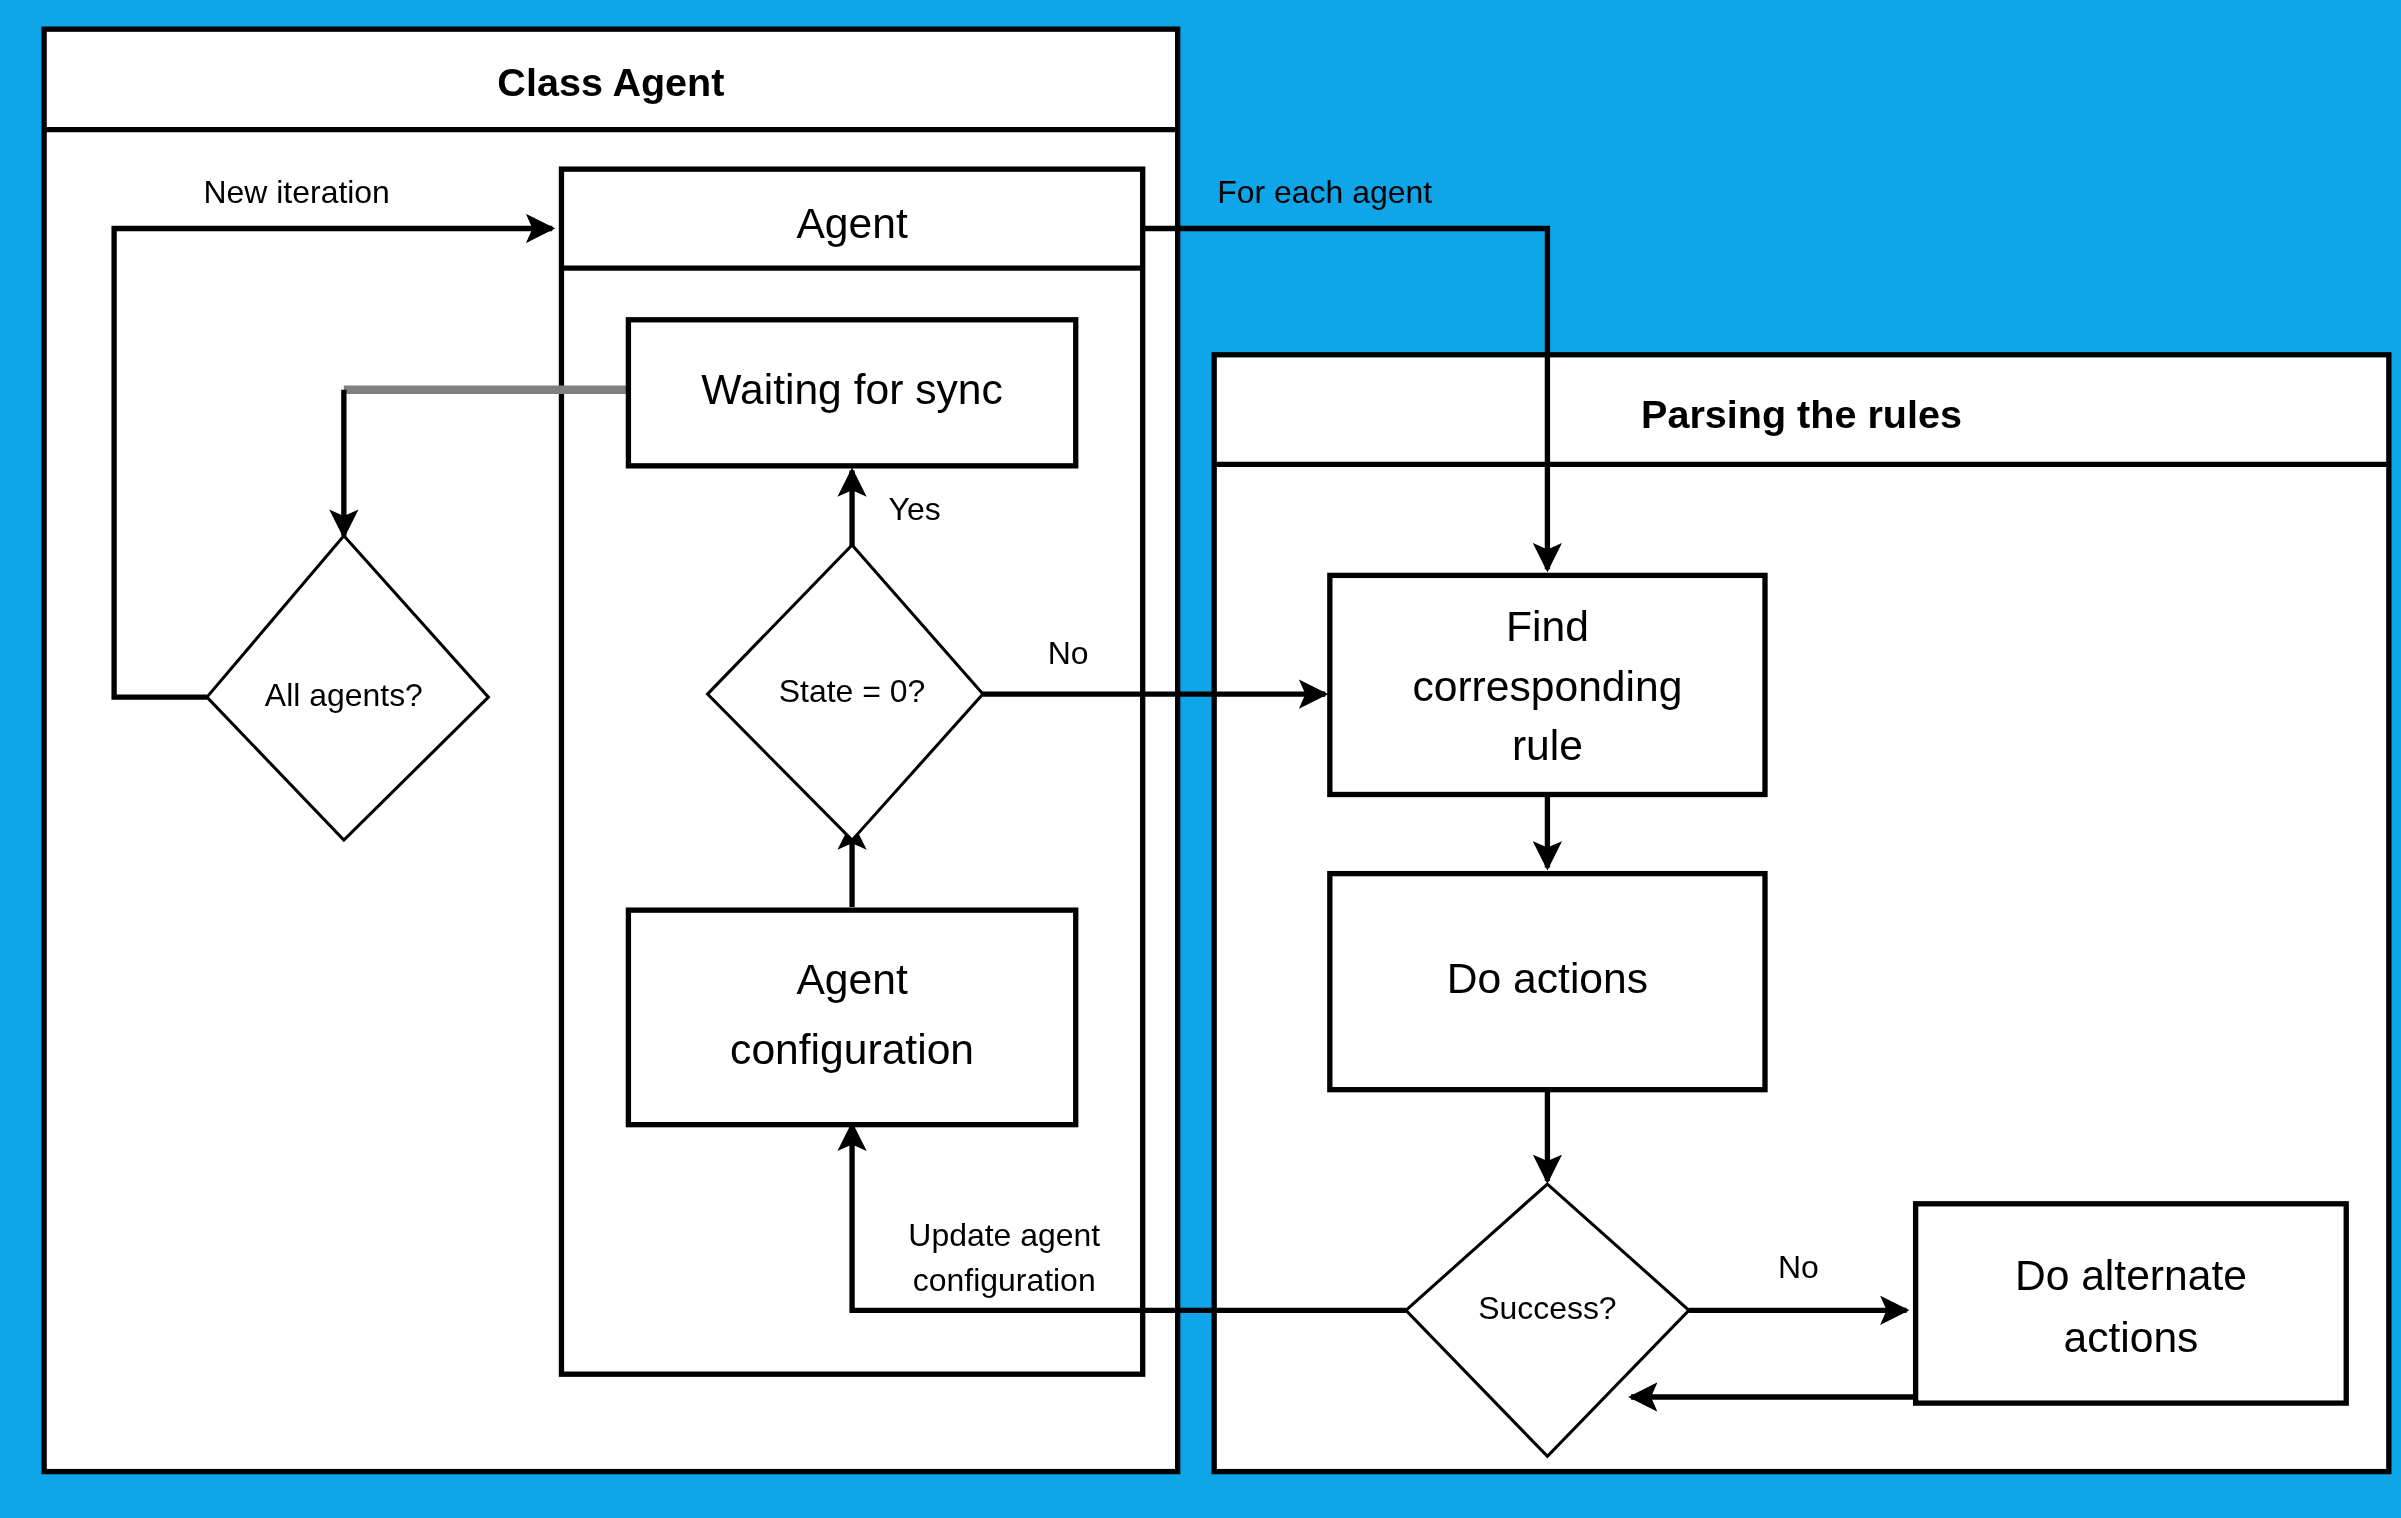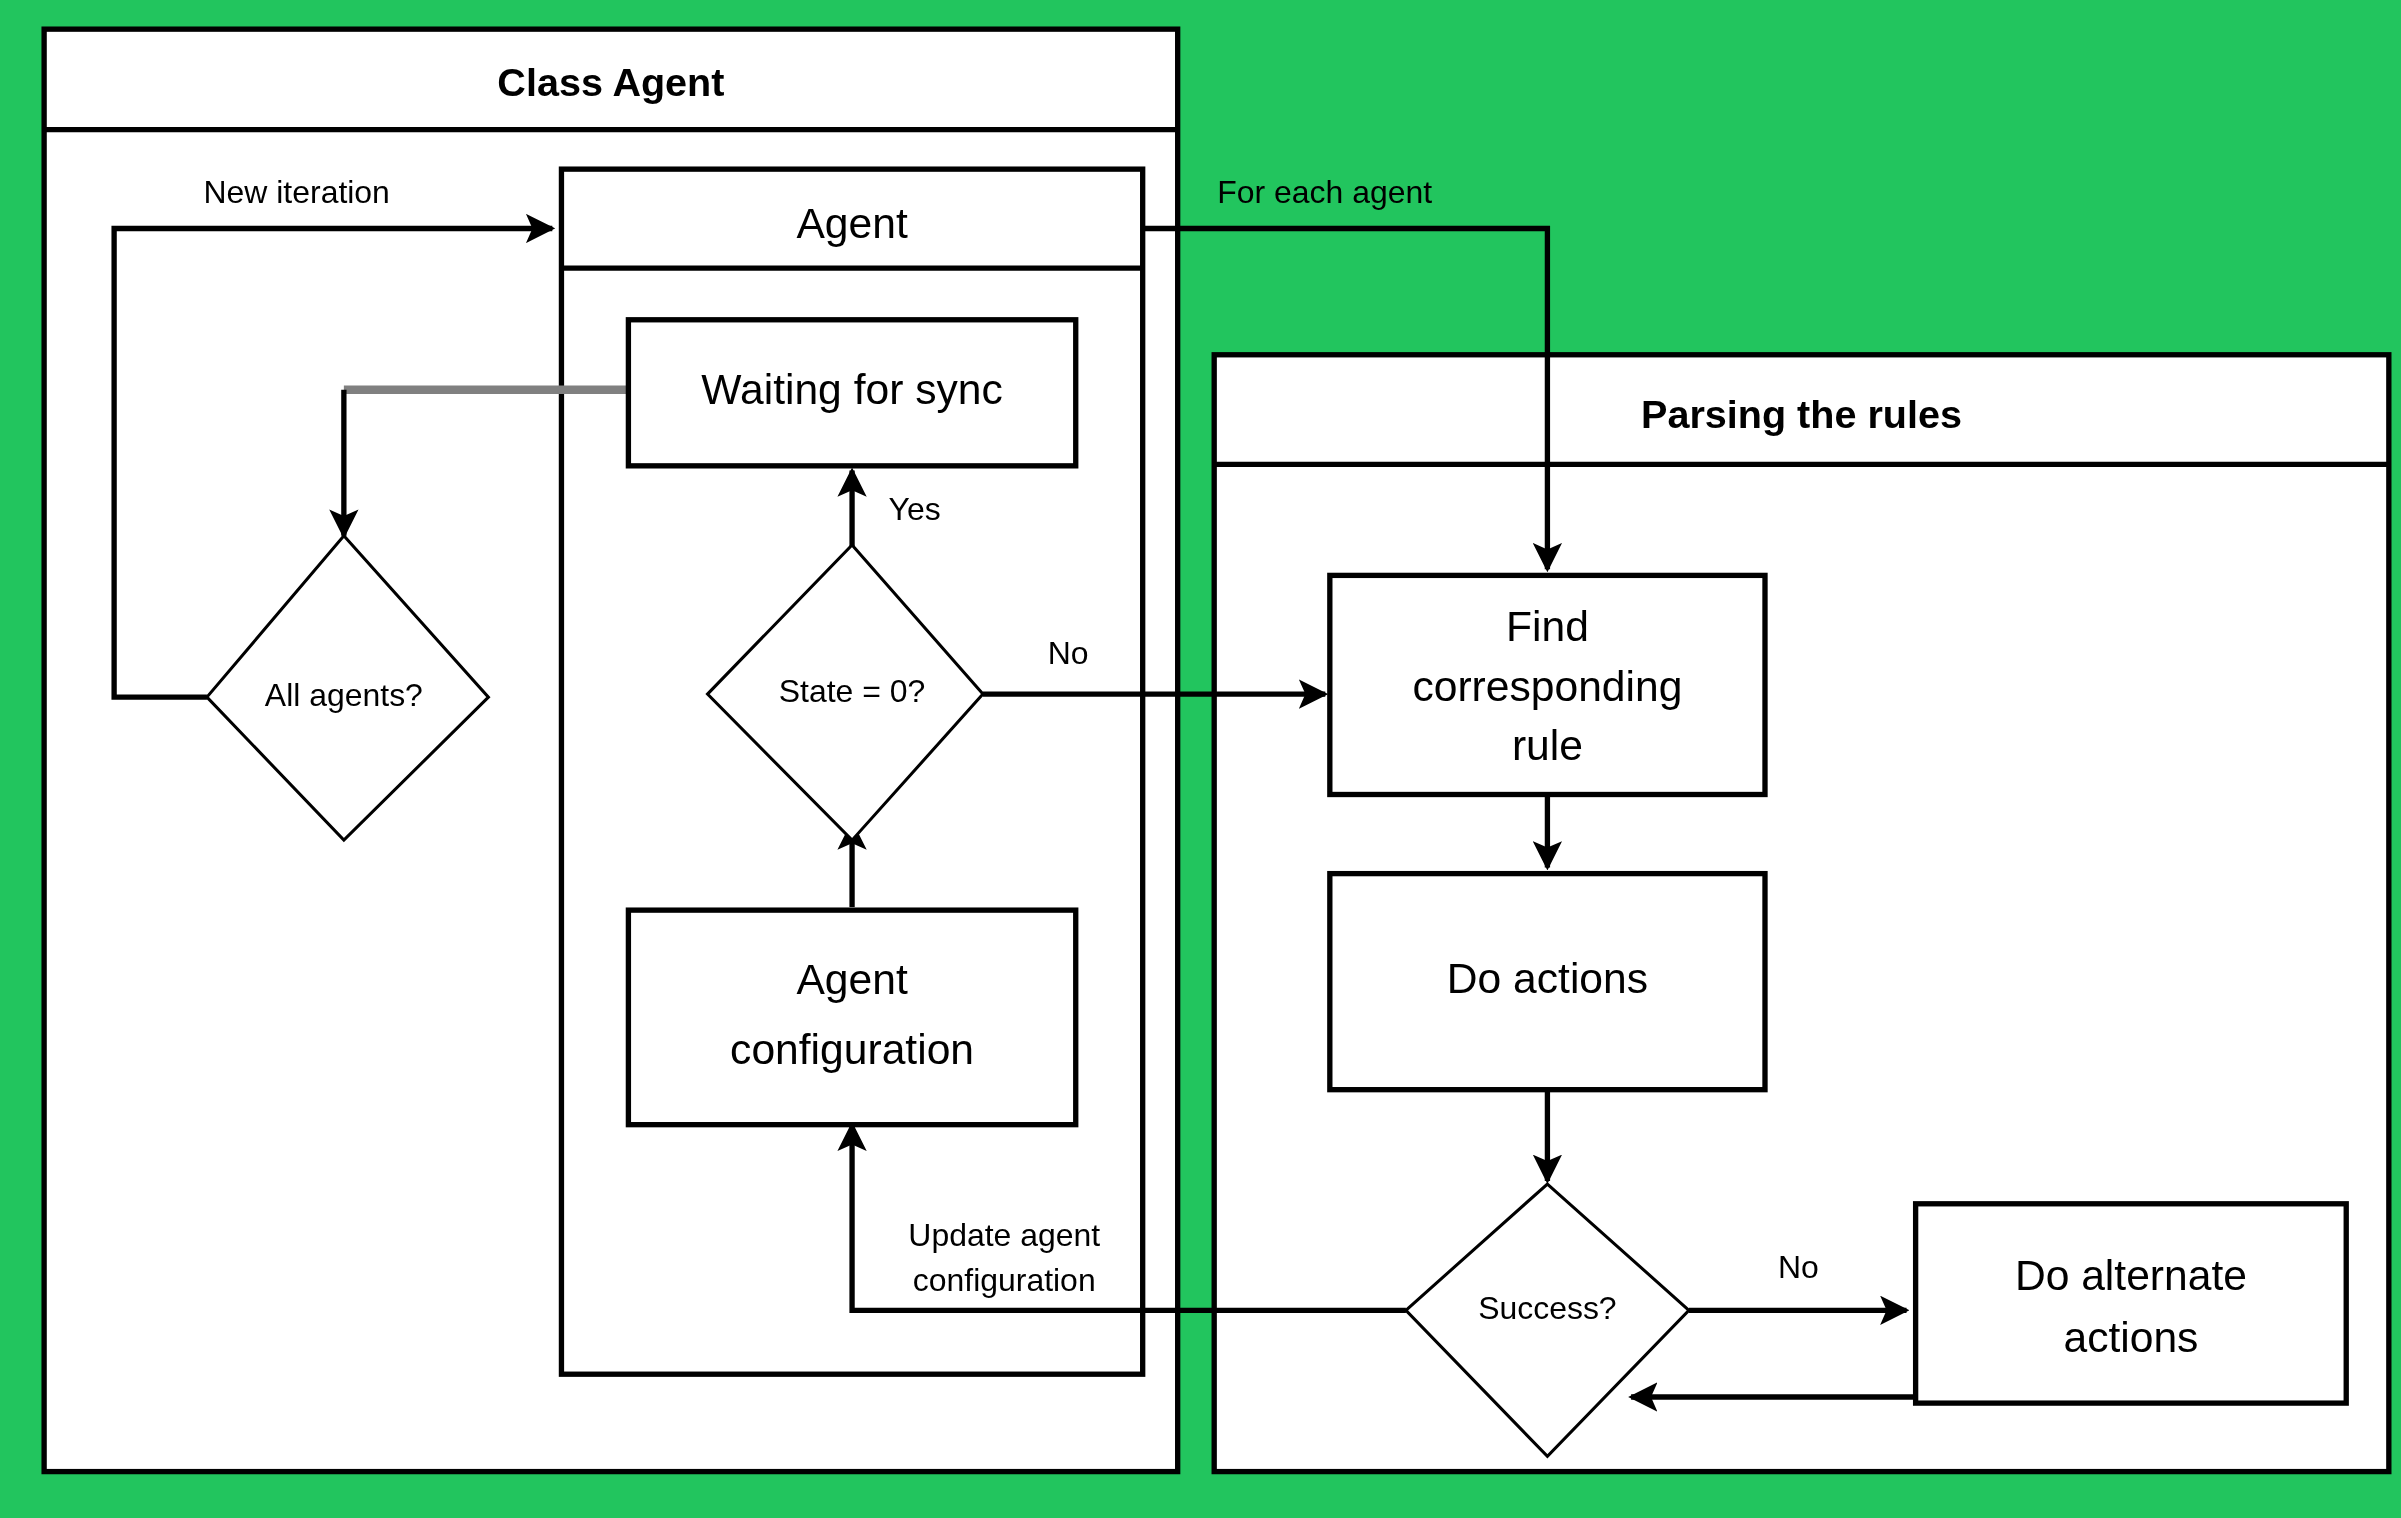--- a/index.html
+++ b/index.html
@@ -7,21 +7,21 @@
     padding: 0;
     background: #ffffff;
   }
   body {
     font-family: "Liberation Sans", sans-serif;
   }
   #diagram-root {
     position: relative;
     width: 2401px;
     height: 1519px;
-    background: #22c55e;
+    background: #0ea5e9;
     overflow: hidden;
   }
   svg#flow {
     display: block;
     width: 2401px;
     height: 1519px;
   }
   .node-box {
     fill: #ffffff;
     stroke: #000000;

